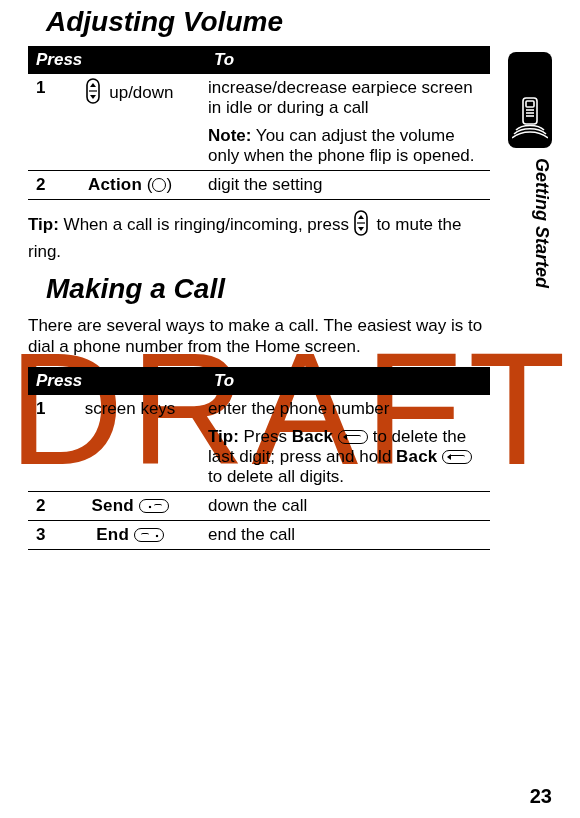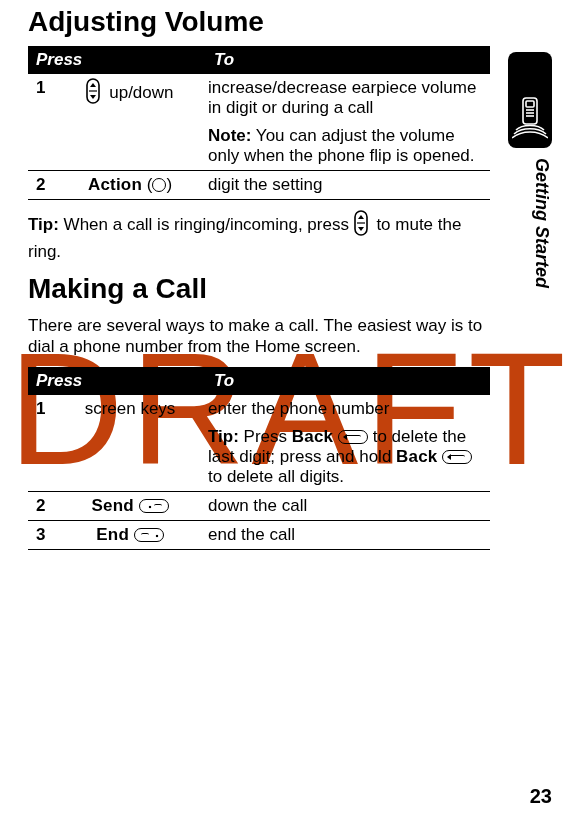--- a/index.html
+++ b/index.html
@@ -31,23 +31,24 @@
     z-index: 0;
     pointer-events: none;
     user-select: none;
     line-height: 1;
   }
   .content {
     position: relative;
     z-index: 1;
   }
   h1.section-title {
+    font-style: italic;
     font-weight: 900;
     font-size: 28px;
-    margin: 6px 0 8px 0;
+    margin: 6px 0 8px 18px;
   }
   table.guide {
     width: 100%;
     border-collapse: collapse;
     font-size: 17px;
   }
   table.guide thead th {
     background: #000;
     color: #fff;
     text-align: left;
@@ -233,21 +234,21 @@
             <span class="updown-pill">
               <svg width="14" height="26" viewBox="0 0 14 26">
                 <rect x="1" y="1" width="12" height="24" rx="6" fill="none" stroke="#000" stroke-width="1.6"></rect>
                 <polygon points="7,5 10,9 4,9" fill="#000"></polygon>
                 <polygon points="7,21 10,17 4,17" fill="#000"></polygon>
                 <line x1="3" y1="13" x2="11" y2="13" stroke="#000" stroke-width="1.2"></line>
               </svg>
             </span>
             <span>up/down</span>
           </td>
-          <td>increase/decrease earpiece volume in digit or during a call</td>
+          <td>increase/decrease earpiece screen in idle or during a call</td>
         </tr>
         <tr>
           <td>
             <span class="note-label">Note:</span><span> You can adjust the volume only when the phone flip is opened.</span>
           </td>
         </tr>
         <tr class="thin-row">
           <td class="step">2</td>
           <td class="press">
             <span class="cond">Action</span><span> (</span><span class="circle-key"></span><span>)</span>

